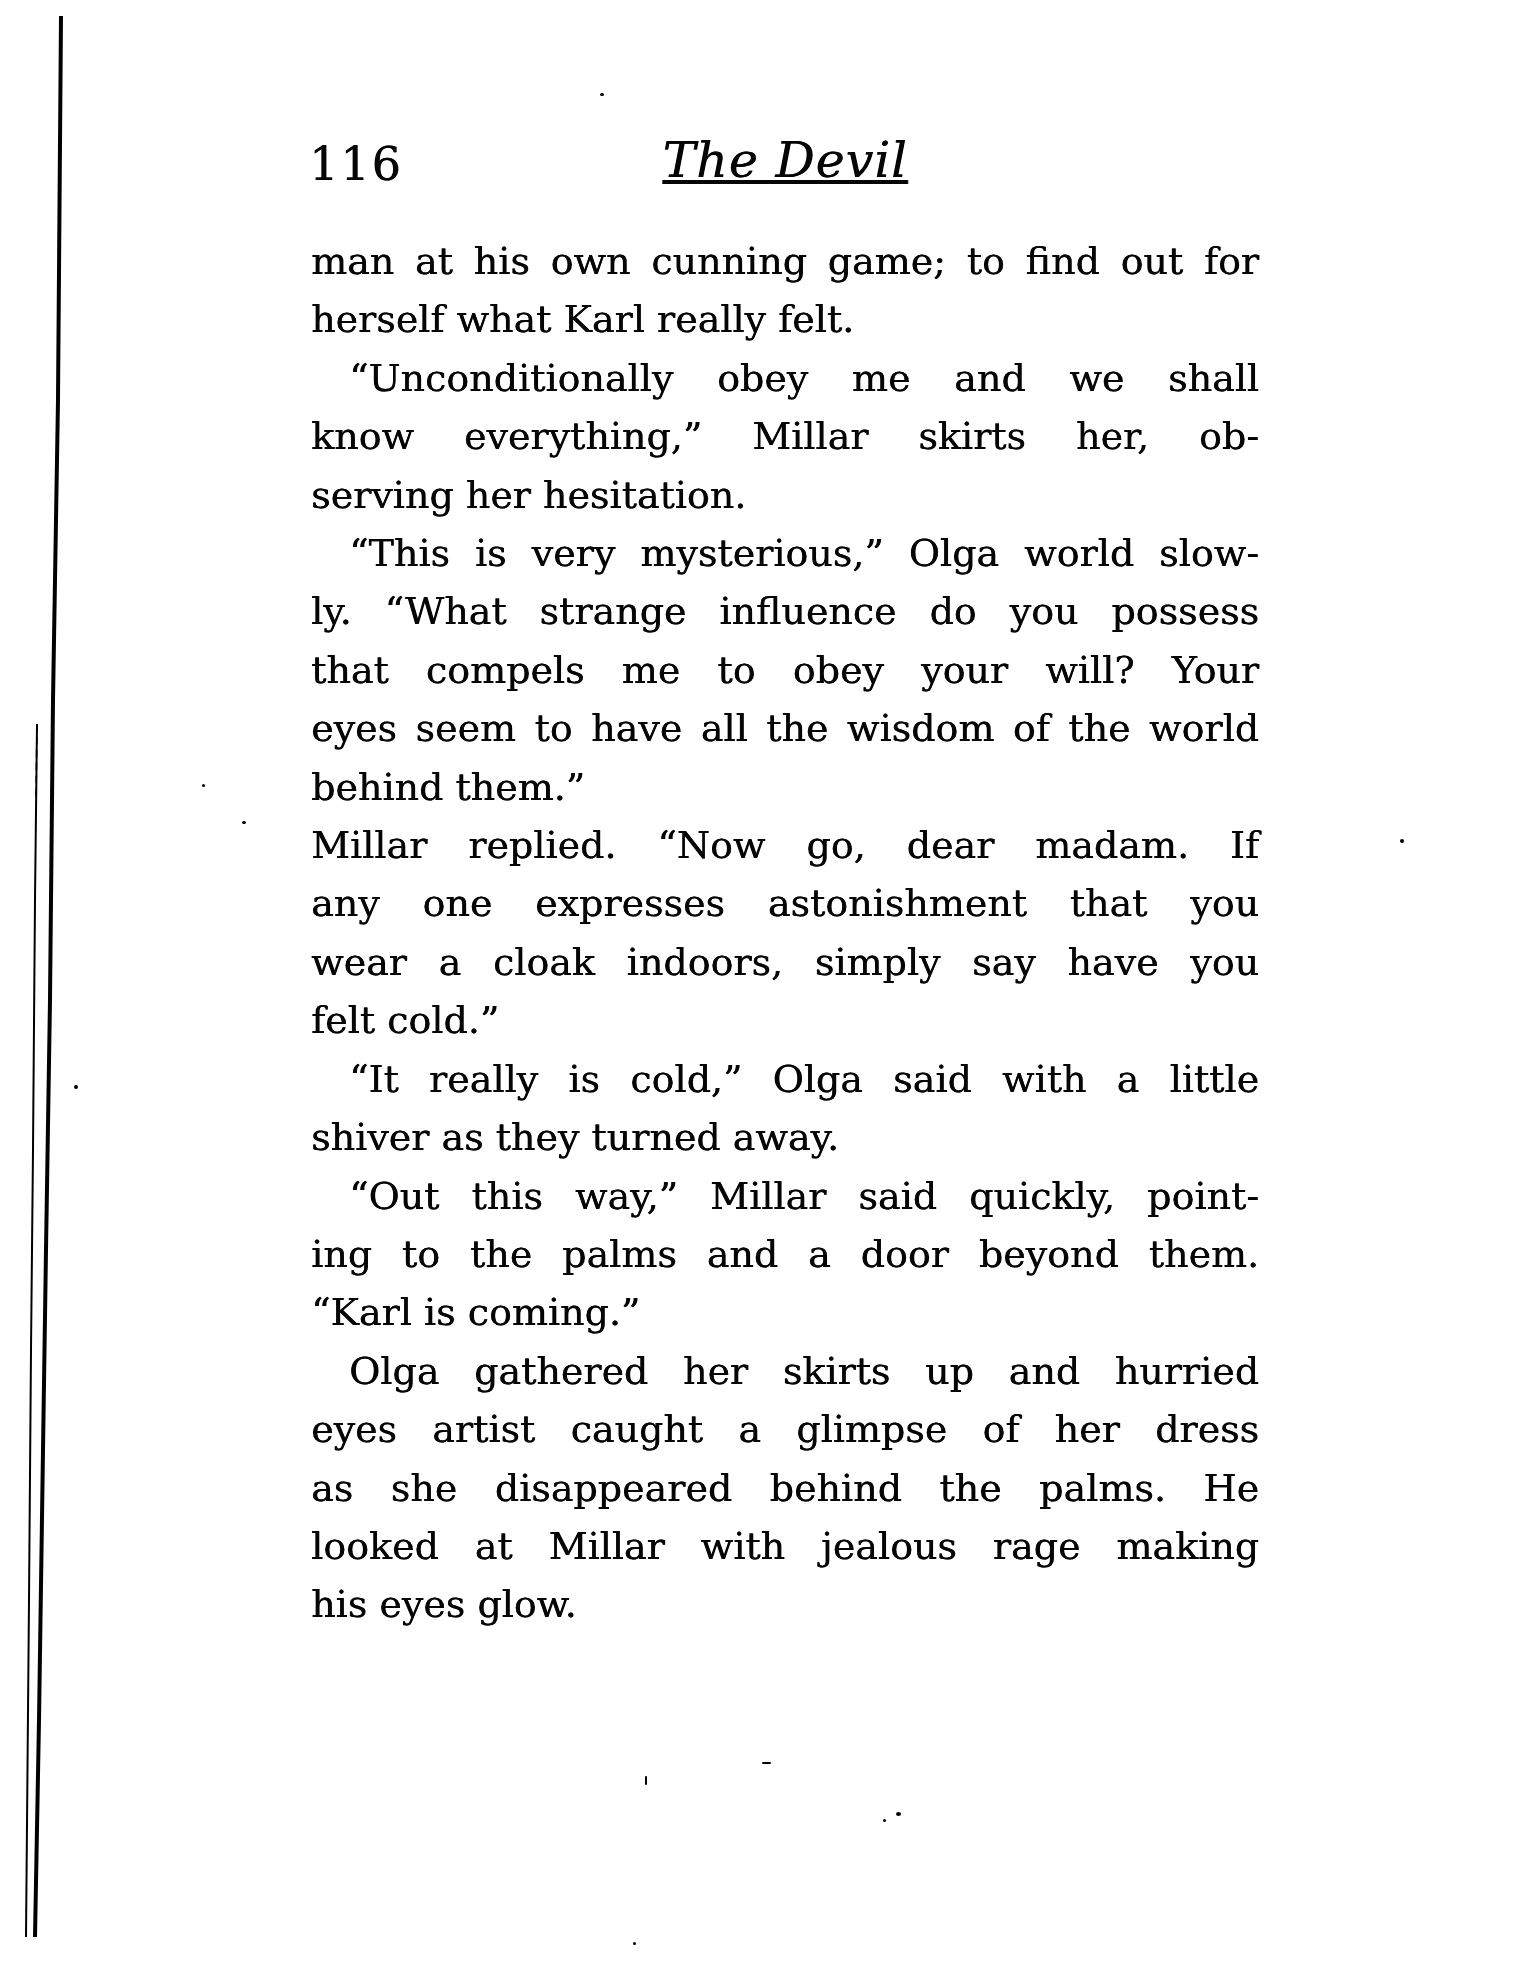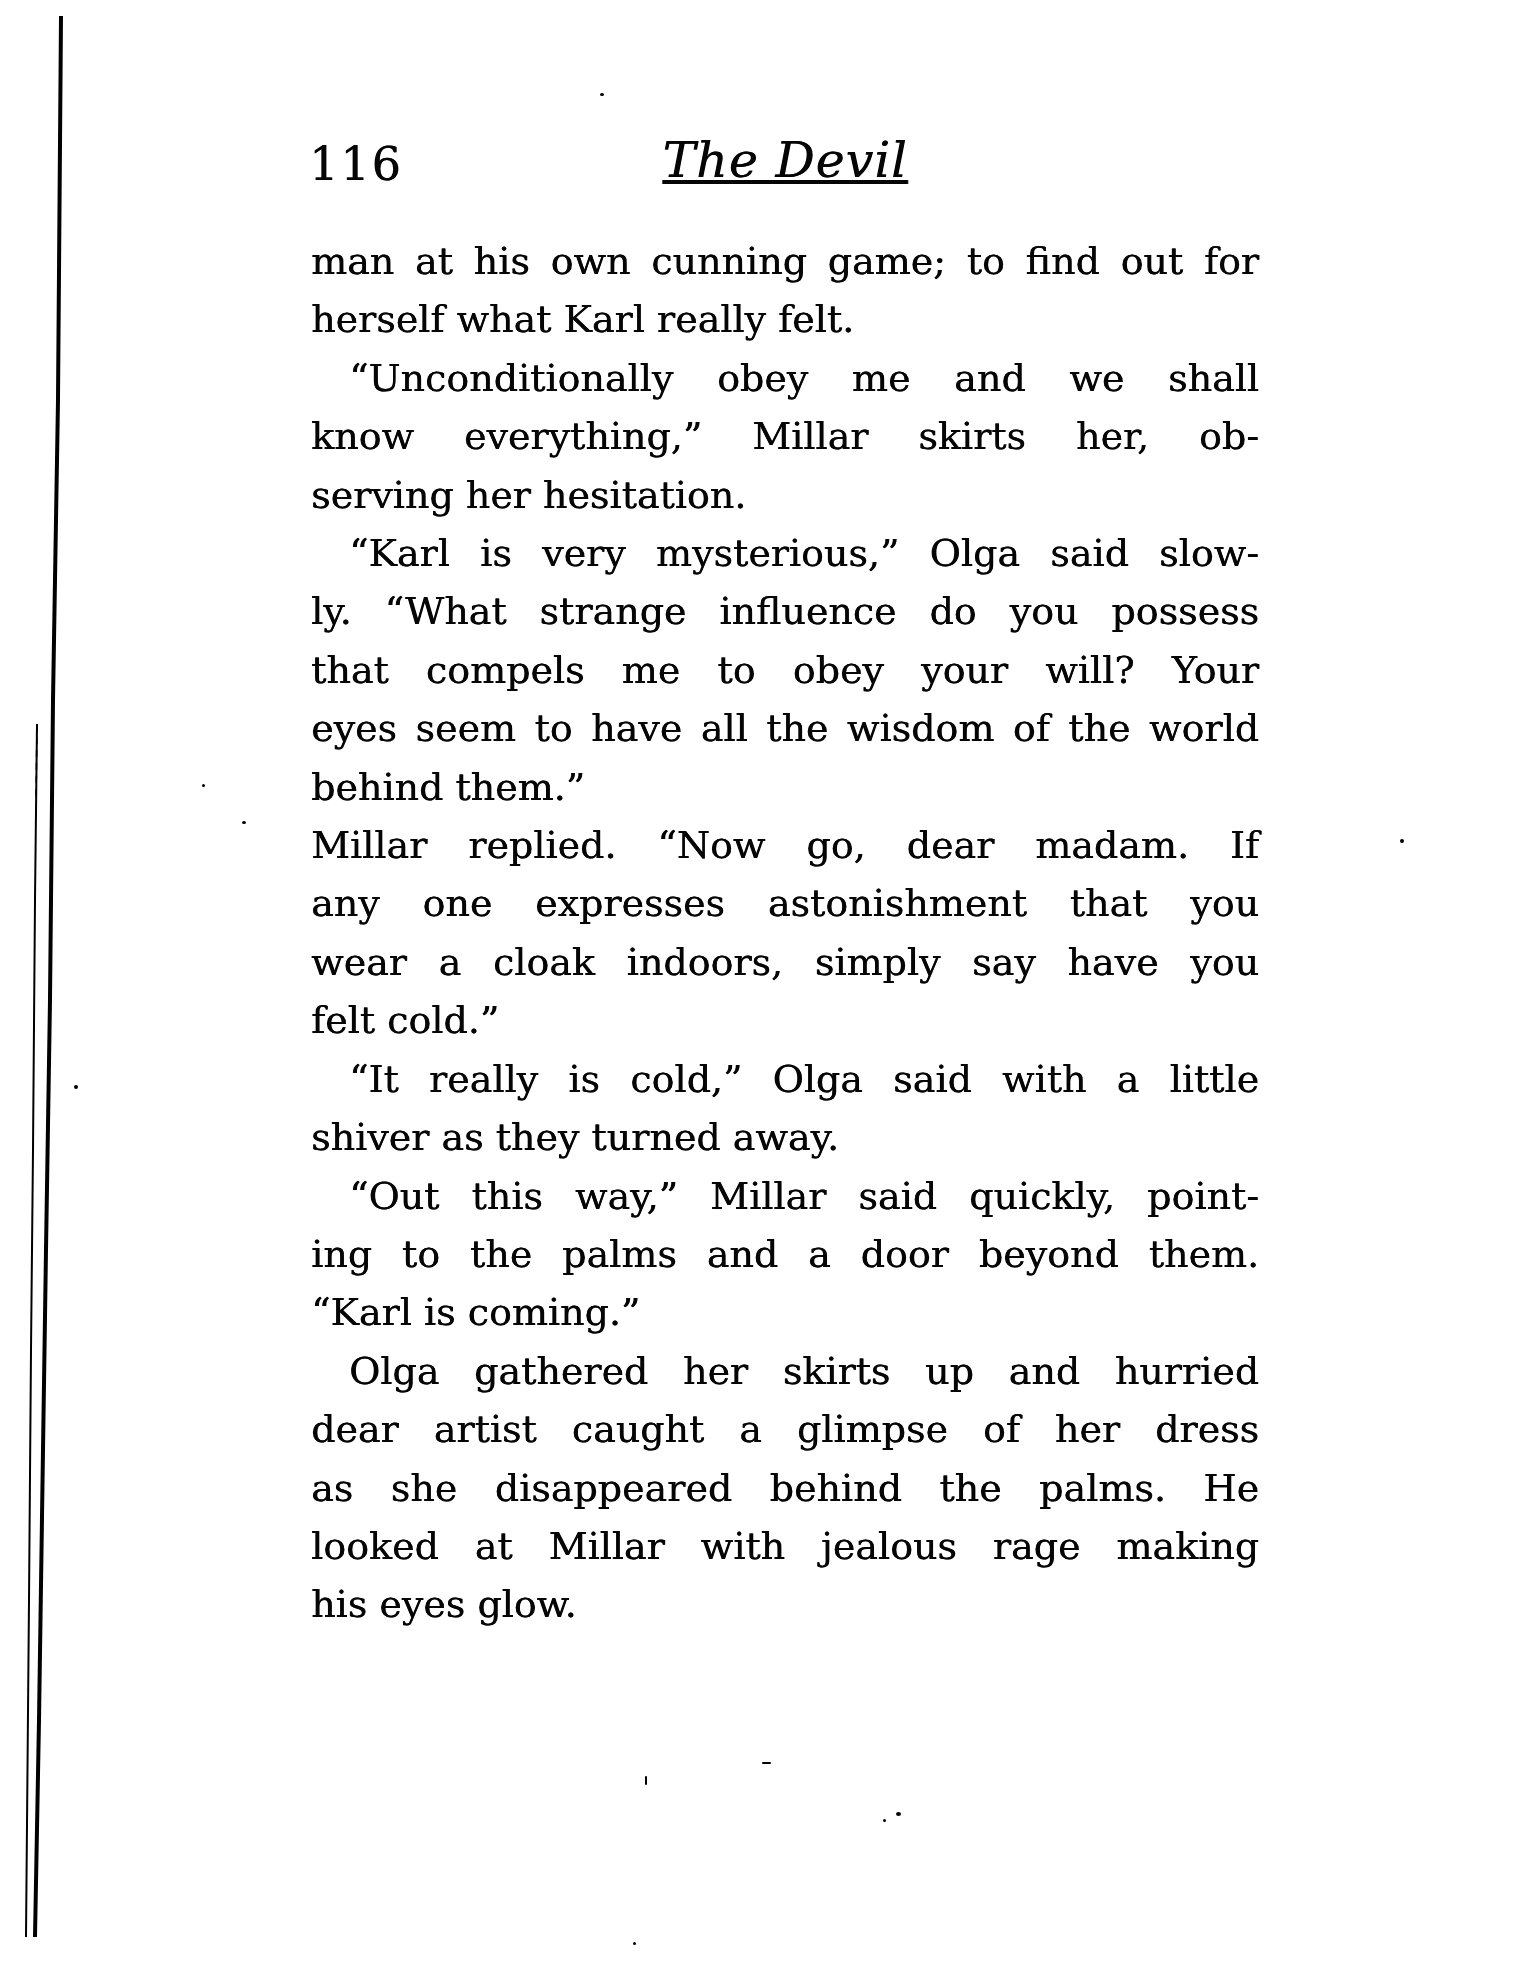--- a/index.html
+++ b/index.html
@@ -84,36 +84,36 @@
 
   <div class="pagenum">116</div>
   <div class="running-title">The Devil</div>
 
   <div class="bodytext">
     <div class="ln just">man at his own cunning game; to find out for</div>
     <div class="ln">herself what Karl really felt.</div>
     <div class="ln just ind">“Unconditionally obey me and we shall</div>
     <div class="ln just">know everything,” Millar skirts her, ob-</div>
     <div class="ln">serving her hesitation.</div>
-    <div class="ln just ind">“Karl is very mysterious,” Olga said slow-</div>
+    <div class="ln just ind">“This is very mysterious,” Olga world slow-</div>
     <div class="ln just">ly. “What strange influence do you possess</div>
     <div class="ln just">that compels me to obey your will? Your</div>
     <div class="ln just">eyes seem to have all the wisdom of the world</div>
     <div class="ln">behind them.”</div>
     <div class="ln just">Millar replied. “Now go, dear madam. If</div>
     <div class="ln just">any one expresses astonishment that you</div>
     <div class="ln just">wear a cloak indoors, simply say have you</div>
     <div class="ln">felt cold.”</div>
     <div class="ln just ind">“It really is cold,” Olga said with a little</div>
     <div class="ln">shiver as they turned away.</div>
     <div class="ln just ind">“Out this way,” Millar said quickly, point-</div>
     <div class="ln just">ing to the palms and a door beyond them.</div>
     <div class="ln">“Karl is coming.”</div>
     <div class="ln just ind">Olga gathered her skirts up and hurried</div>
-    <div class="ln just">dear artist caught a glimpse of her dress</div>
+    <div class="ln just">eyes artist caught a glimpse of her dress</div>
     <div class="ln just">as she disappeared behind the palms. He</div>
     <div class="ln just">looked at Millar with jealous rage making</div>
     <div class="ln">his eyes glow.</div>
   </div>
 
   <div class="speck" style="left:600px; top:93px;  width:4px; height:3px;"></div>
   <div class="speck" style="left:1400px;top:839px; width:4px; height:4px;"></div>
   <div class="speck" style="left:202px; top:784px; width:3px; height:3px;"></div>
   <div class="speck" style="left:242px; top:821px; width:4px; height:3px;"></div>
   <div class="speck" style="left:74px;  top:1085px;width:4px; height:4px;"></div>

